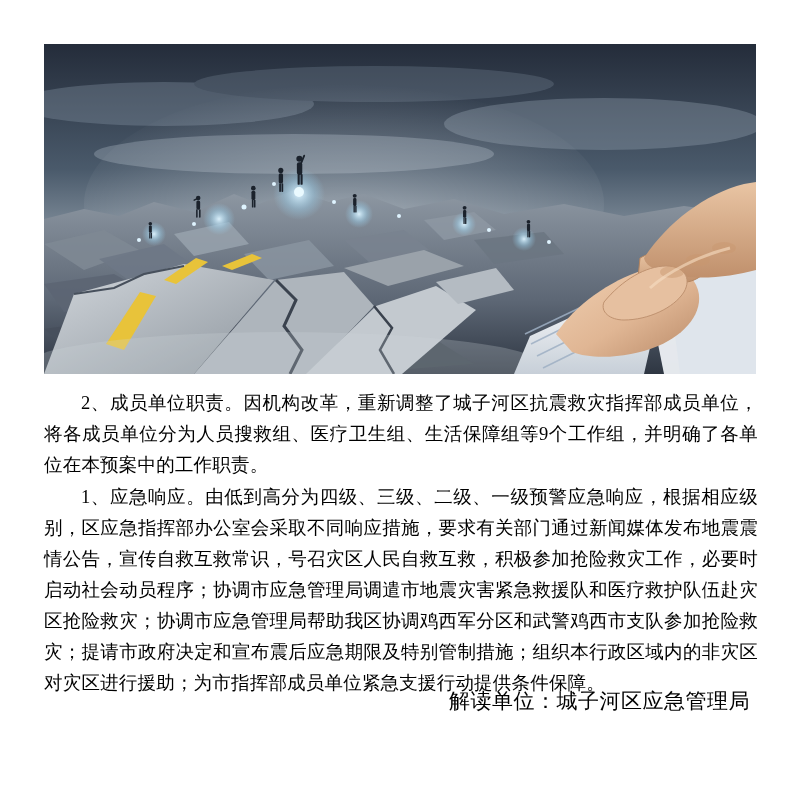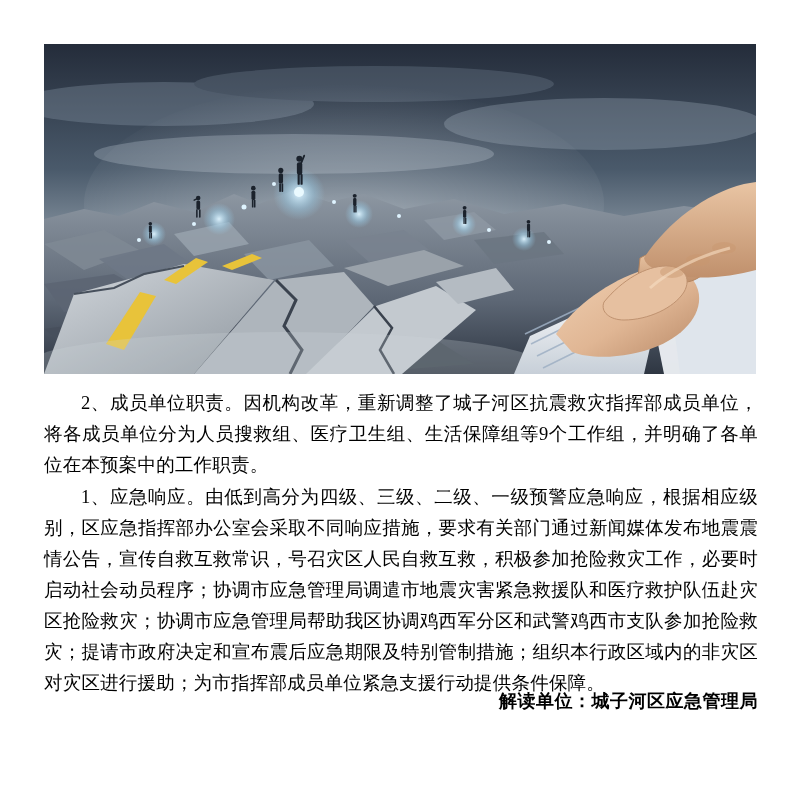--- a/index.html
+++ b/index.html
@@ -49,27 +49,27 @@
     font-size: 18.5px;
     line-height: 31px;
     text-align: justify;
     text-justify: inter-ideograph;
     text-indent: 2em;
     margin: 0 0 1px 0;
     letter-spacing: 0.2px;
   }
   .signature {
     position: absolute;
-    left: 44px;
+    left: 36px;
     top: 686px;
     width: 714px;
     text-align: right;
-    font-size: 18px;
+    font-size: 21px;
     line-height: 30px;
-    font-weight: bold;
+    font-weight: normal;
     letter-spacing: 0.5px;
   }
 </style>
 </head>
 <body>
 
 <div class="page">
 
   <div class="figure">
     <svg viewBox="0 0 712 330" preserveAspectRatio="none">

